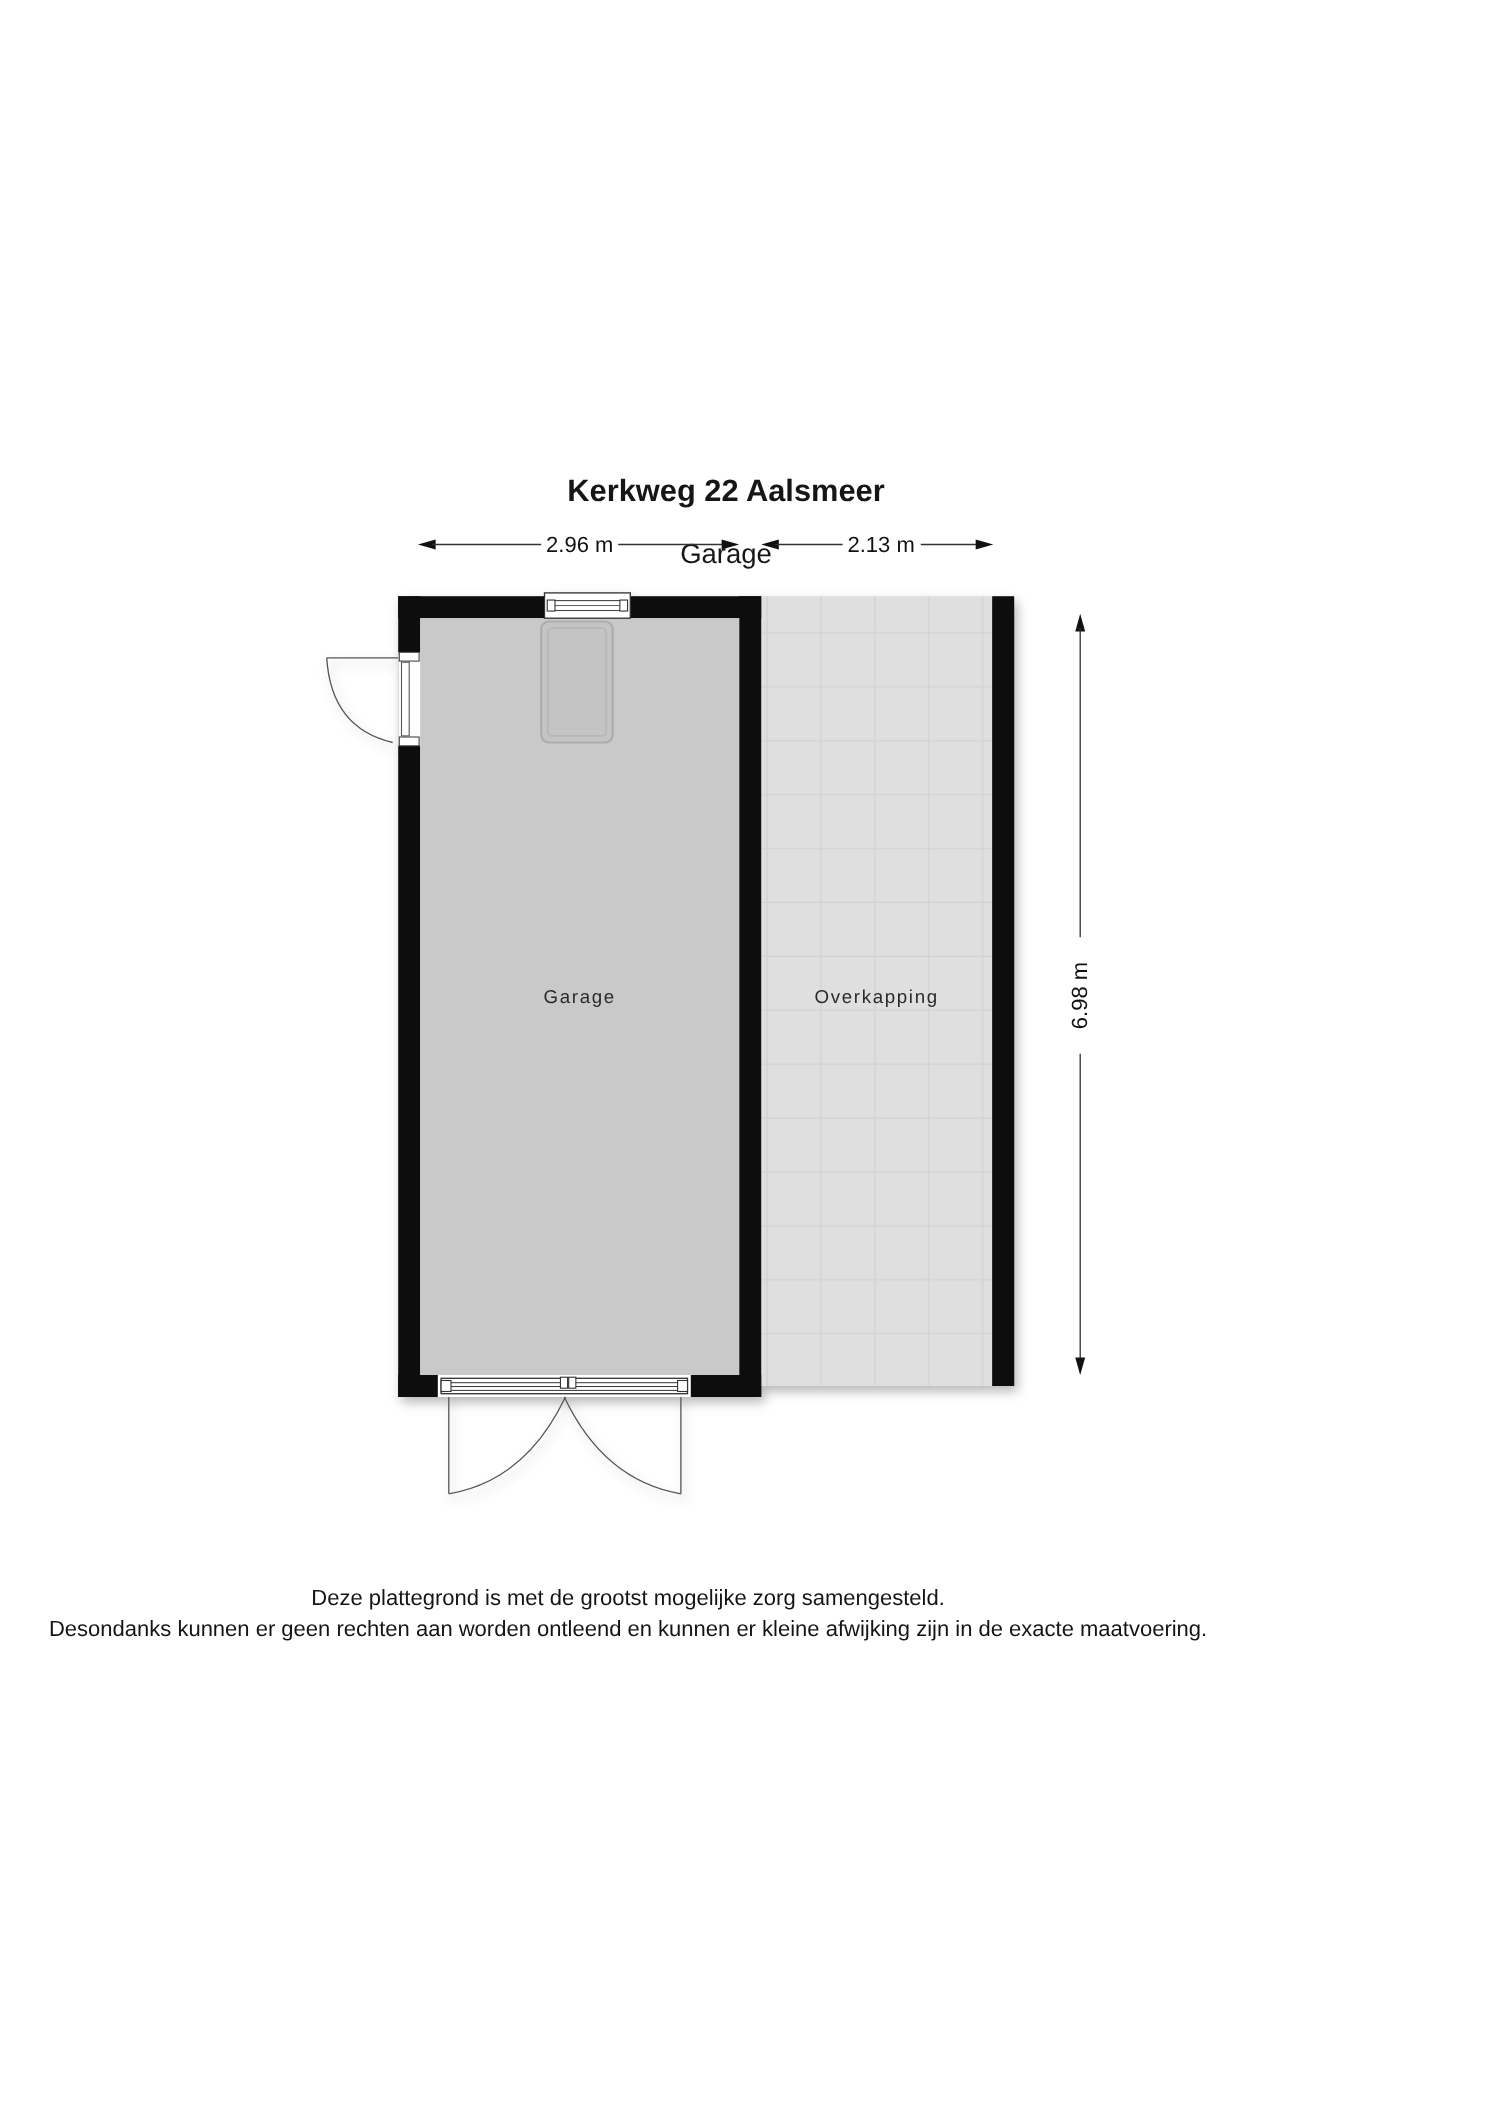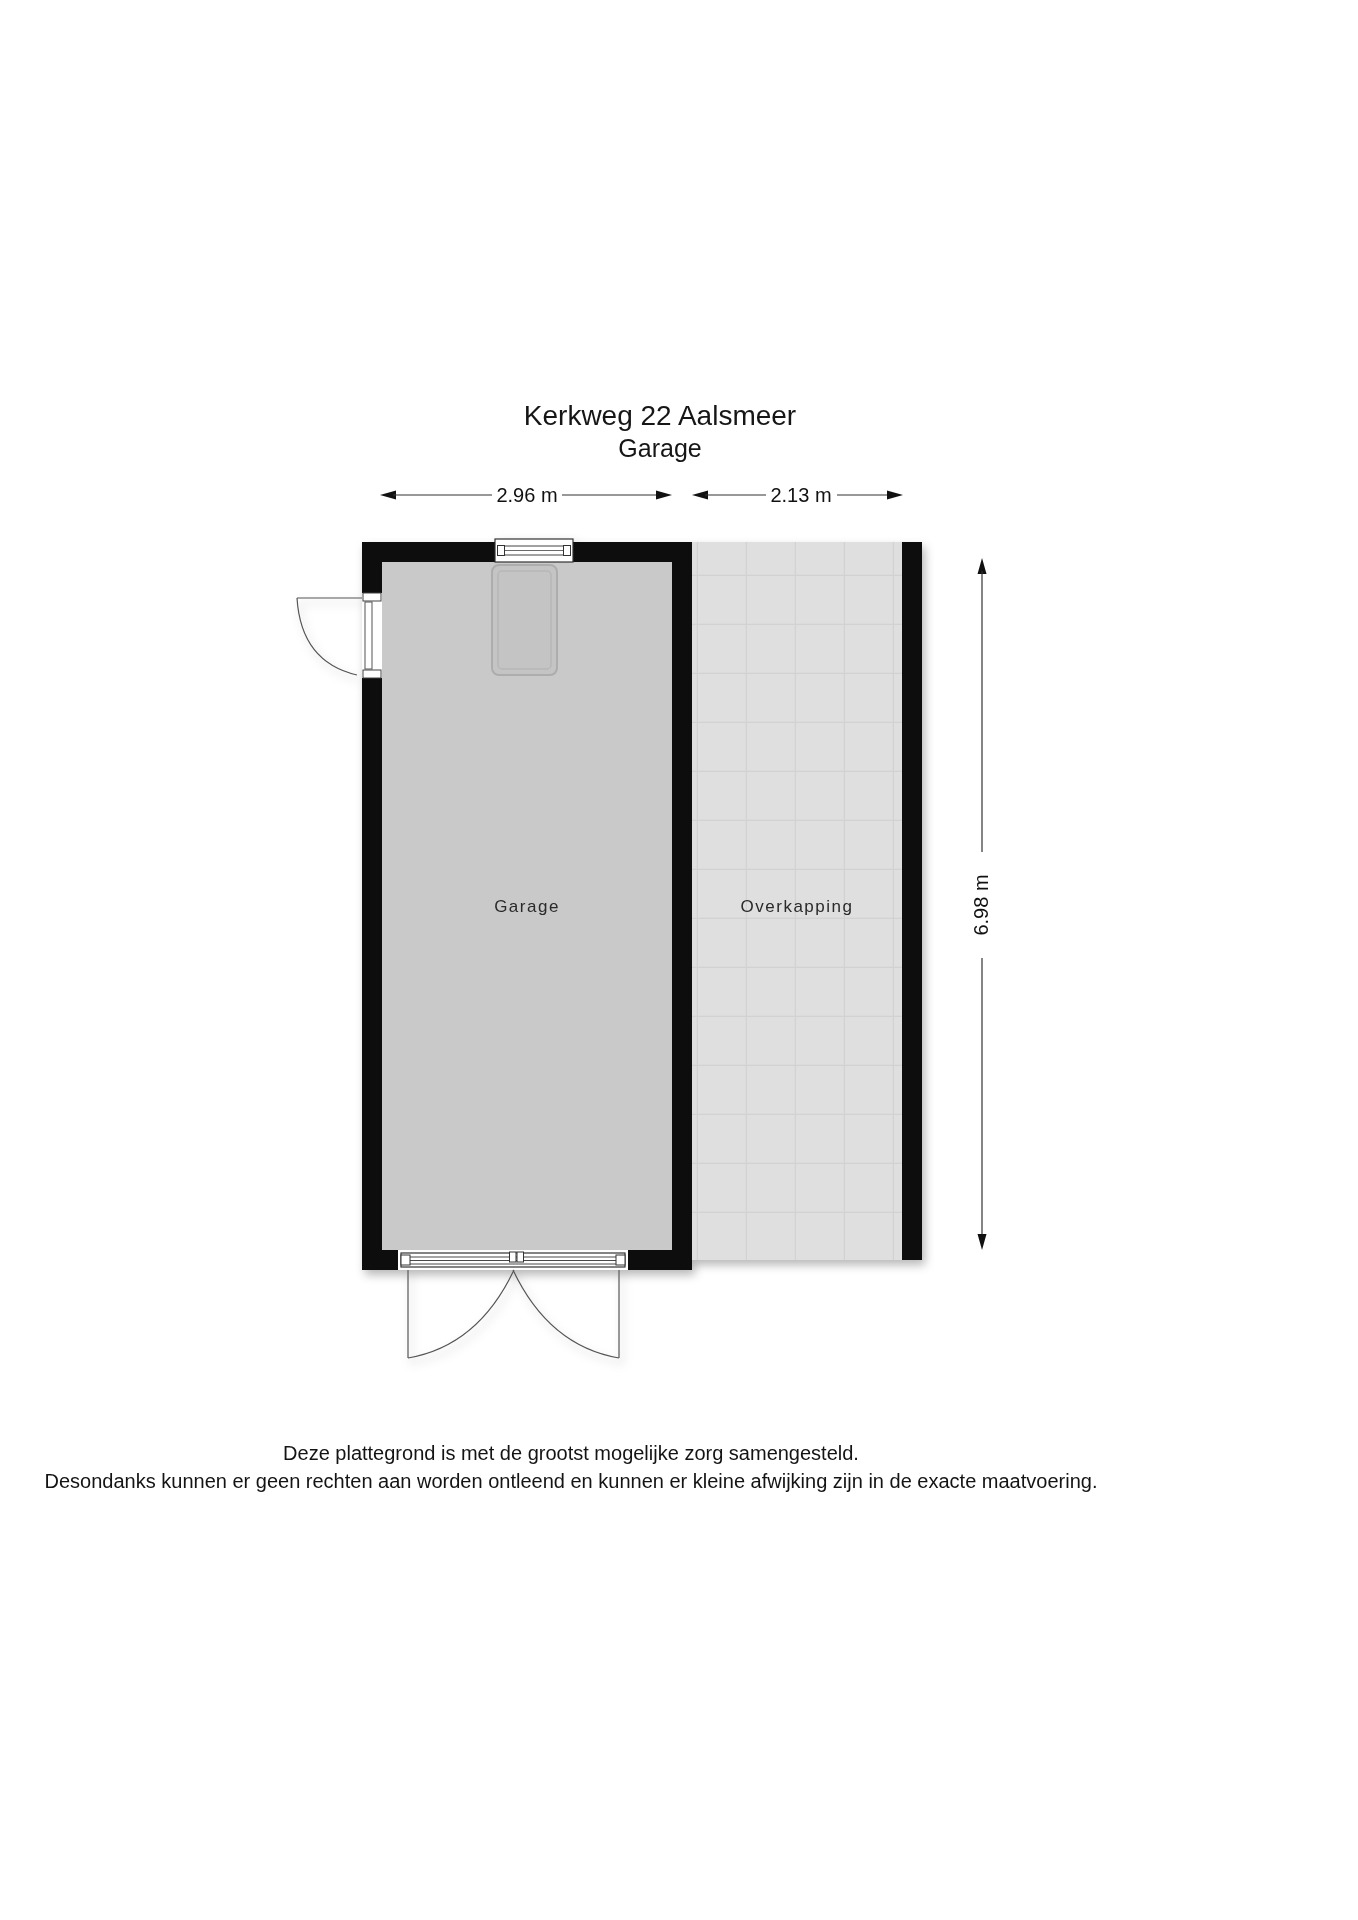--- a/index.html
+++ b/index.html
@@ -1,20 +1,20 @@
 <!DOCTYPE html>
 <html><head>
 <meta charset="utf-8">
 <style>
   html,body{margin:0;padding:0;background:#ffffff;}
   body{width:1358px;height:1920px;position:relative;font-family:"Liberation Sans",sans-serif;color:#1a1a1a;}
   .stage{position:absolute;inset:0;width:1358px;height:1920px;background:#fff;overflow:hidden;}
   .title-block{position:absolute;left:0;top:399px;width:1320px;text-align:center;line-height:1.2;}
-  .title-line{font-size:28px;font-weight:400;color:#161616;}
-  .subtitle-line{font-size:25px;font-weight:400;color:#161616;}
+  .title-line{font-size:28px;font-weight:700;color:#161616;margin-top:30px;}
+  .subtitle-line{font-size:25px;font-weight:400;color:#161616;margin-top:26px;}
   .plan-svg{position:absolute;left:0;top:0;width:1358px;height:1920px;}
   .dim-text{font-size:20px;fill:#111;}
   .room-text{font-size:17px;fill:#2a2a2a;letter-spacing:1.5px;}
   .footer-block{position:absolute;left:0;top:1439px;width:1142px;text-align:center;line-height:28px;font-size:20px;color:#141414;}
 </style>
 </head>
 <body>
 
 <div class="stage">
 

